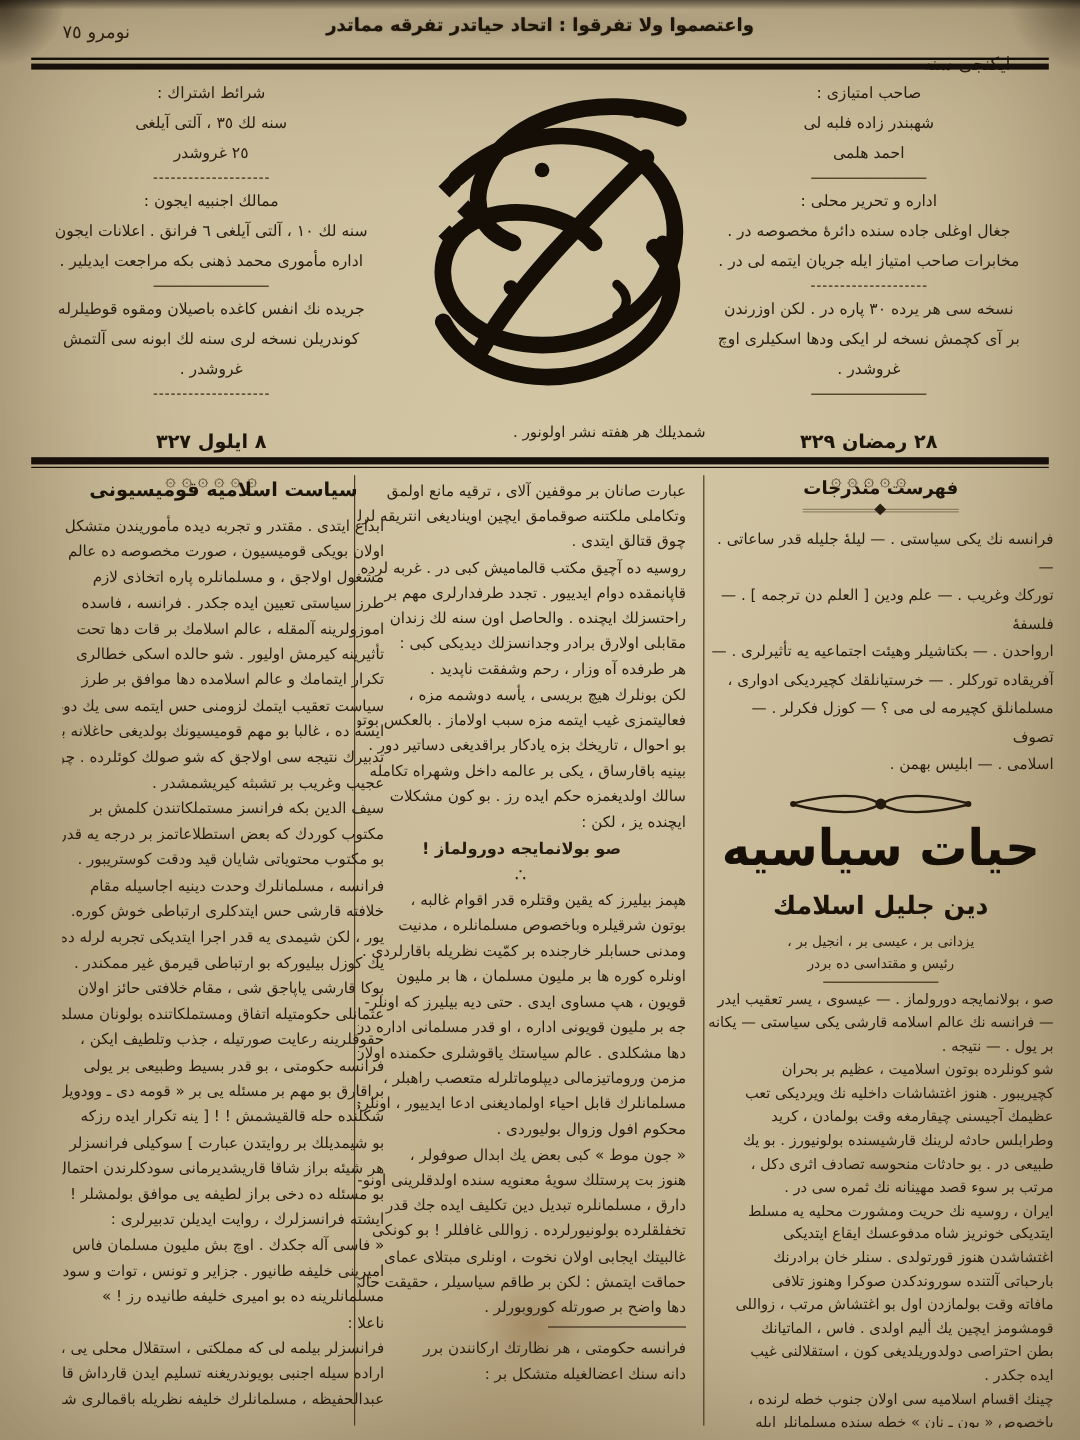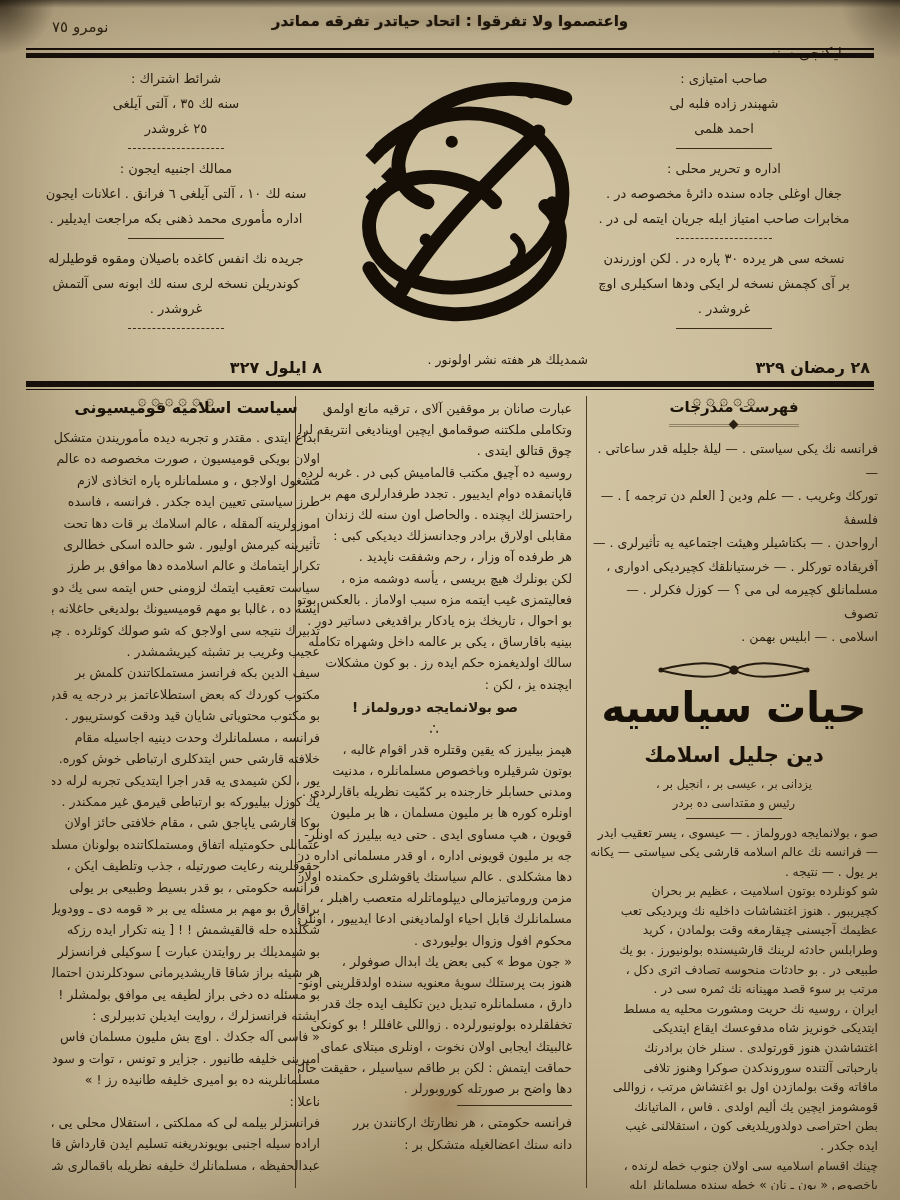--- a/index.html
+++ b/index.html
@@ -34,21 +34,21 @@
   .rule-top{position:absolute;top:48px;left:26px;right:26px;}
   .rule-top .thin{height:2px;background:#17100a;}
   .rule-top .thick{height:5px;background:#17100a;margin-top:3px;}
   
   .mast-box{position:absolute;top:66px;width:292px;text-align:center;font-size:13px;line-height:25px;color:#2a2012;}
   .box-left{right:578px;left:30px;}
   .box-right{right:30px;width:292px;}
   .box-sec{margin:0 0 2px 0;}
   .sep{width:96px;border-top:1px solid #3a2c18;margin:7px auto 7px auto;}
   .sep.dots{border-top:1px dashed #3a2c18;}
-  .mast-date{font-size:16px;font-weight:bold;letter-spacing:1px;margin-top:26px;color:#1d150b;text-align:right;}
+  .mast-date{font-size:16px;font-weight:bold;letter-spacing:1px;margin-top:26px;color:#1d150b;}
   .mast-orn{font-size:15px;letter-spacing:7px;margin-top:8px;color:#241a0e;}
   .logo-wrap{position:absolute;top:62px;left:312px;width:276px;height:300px;text-align:center;}
   .logo-wrap svg{display:block;margin:0 auto;}
   .mast-caption{position:absolute;top:352px;left:312px;width:276px;text-align:right;font-size:12.5px;color:#2a2012;}
   .rule-mid{position:absolute;top:381px;left:26px;right:26px;}
   .rule-mid .thick{height:6px;background:#17100a;}
   .rule-mid .thin{height:1px;background:#17100a;margin-top:2px;}
   
   .col{position:absolute;top:398px;height:792px;overflow:hidden;font-size:12.6px;color:#271d0f;}
   .col-divider{position:absolute;top:396px;height:792px;width:1px;background:#4a3a24;}

